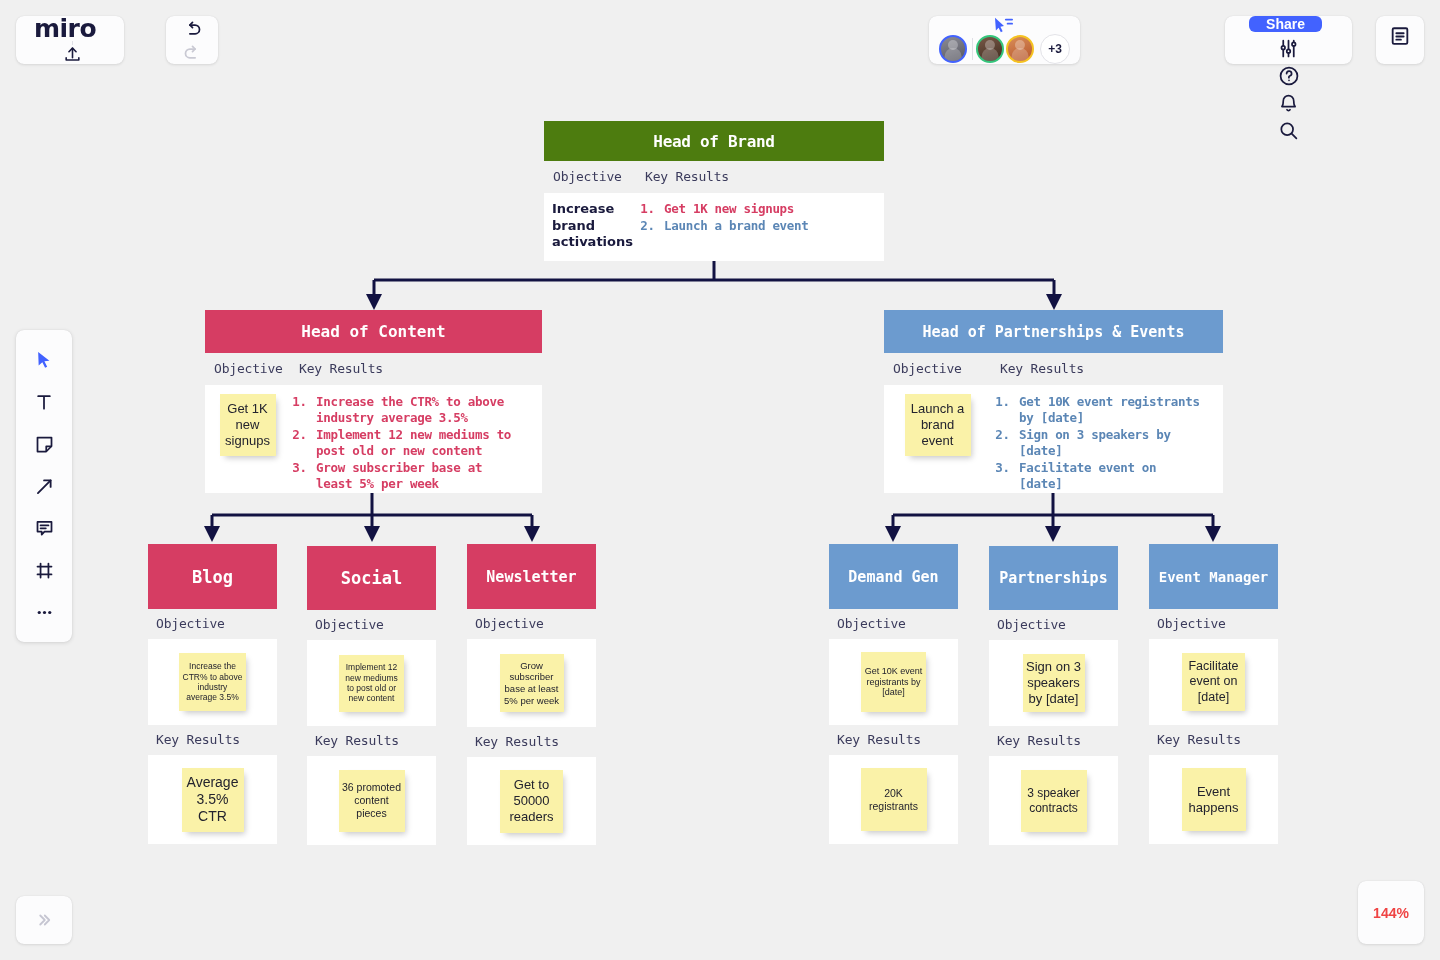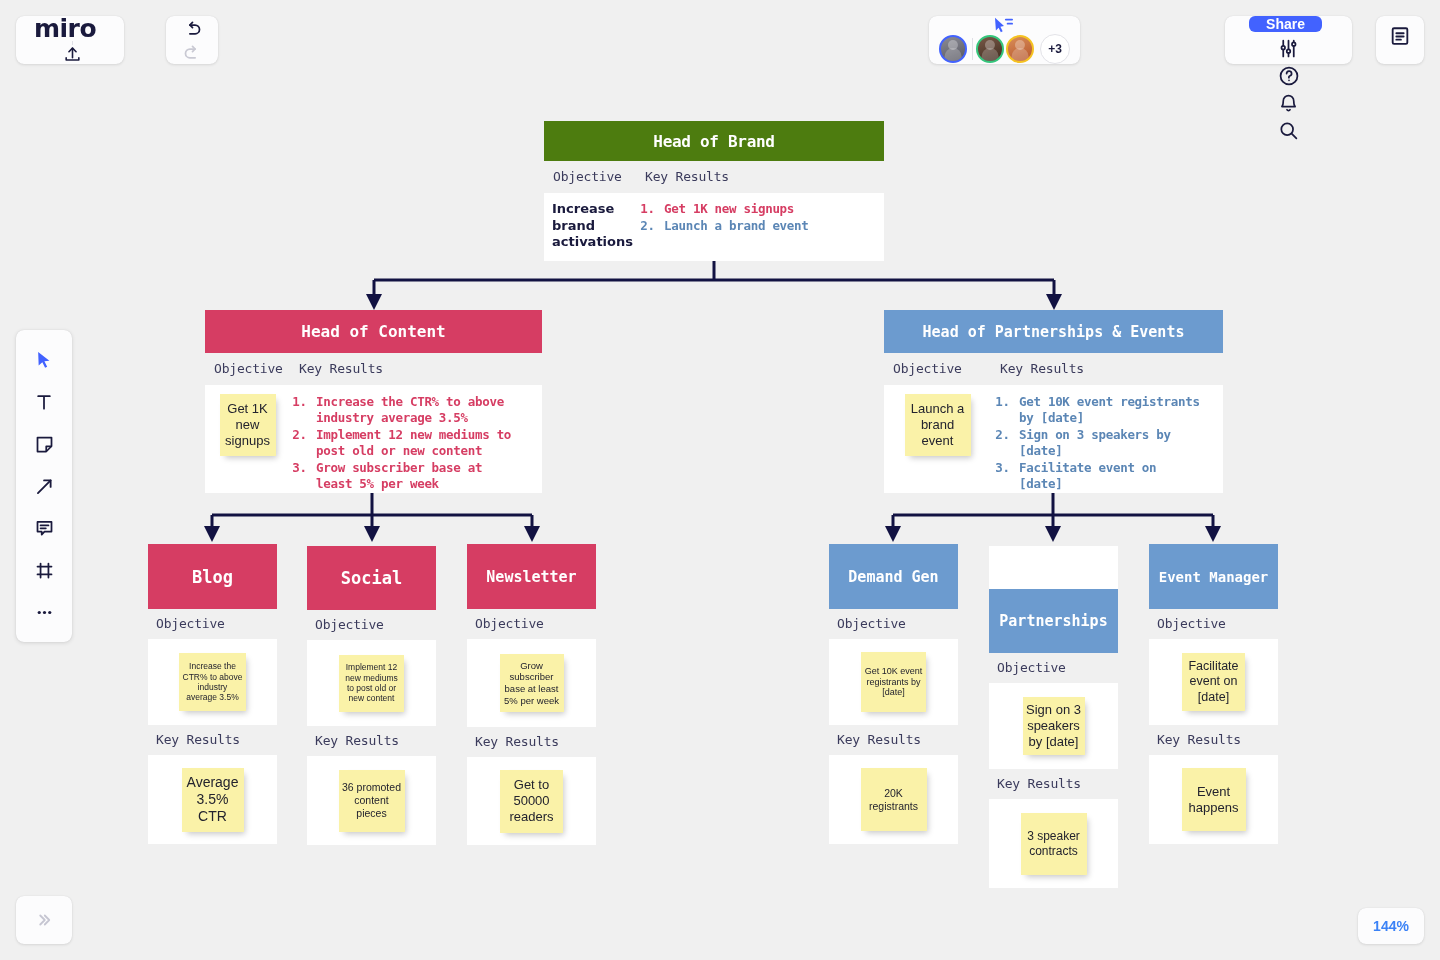--- a/index.html
+++ b/index.html
@@ -93,25 +93,25 @@
 
   
   .bl-btn {
     position: absolute; left: 16px; bottom: 16px;
     width: 56px; height: 48px; background: #FCFCFD; border-radius: 8px;
     box-shadow: 0 1px 3px rgba(0,0,0,0.10), 0 0 1px rgba(0,0,0,0.12);
     display:flex; align-items:center; justify-content:center; cursor:pointer; z-index:40;
   }
   .zoom-btn {
     position: absolute; right: 16px; bottom: 16px;
-    height: 36px; min-width: 66px; padding: 0 14px;
+    height: 63px; min-width: 66px; padding: 0 14px;
     background: #FCFCFD; border-radius: 8px;
     box-shadow: 0 1px 3px rgba(0,0,0,0.10), 0 0 1px rgba(0,0,0,0.12);
     display:flex; align-items:center; justify-content:center;
-    font-size: 14px; font-weight: 700; color: #3b82f6; cursor:pointer; z-index:40;
+    font-size: 14px; font-weight: 700; color: #ef4444; cursor:pointer; z-index:40;
   }
 
   
   .canvas { position: absolute; inset: 0; z-index: 10; }
   .svg-layer { position:absolute; left:0; top:0; width:1440px; height:960px; pointer-events:none; z-index: 12; }
 
   .card { position: absolute; background: #FFFFFF; z-index: 14; }
   .card-header {
     color: #FFFFFF;
     font-family: "DejaVu Sans Mono", monospace;
@@ -303,21 +303,21 @@
     <div class="sbody" style="height:86px;">
       <div class="sticky" style="width:65px; height:60px; font-size:9px; padding:3px;">Get 10K event registrants by [date]</div>
     </div>
     <div class="srow-label">Key Results</div>
     <div class="sbody" style="height:89px;">
       <div class="sticky" style="width:66px; height:63px; font-size:10.5px; padding:3px;">20K registrants</div>
     </div>
   </div>
 
   <div class="scard" style="left:989px; top:546px; width:129px; height:294px;">
-    <div class="card-header hdr-blue" style="height:64px; font-size:15px;margin-top:43px;">Partnerships</div>
+    <div class="card-header hdr-blue" style="height:64px; font-size:15px;">Partnerships</div>
     <div class="srow-label">Objective</div>
     <div class="sbody" style="height:86px;">
       <div class="sticky" style="width:62px; height:58px; font-size:13px; padding:3px;">Sign on 3 speakers by [date]</div>
     </div>
     <div class="srow-label">Key Results</div>
     <div class="sbody" style="height:89px;">
       <div class="sticky" style="width:66px; height:62px; font-size:12px; padding:3px;">3 speaker contracts</div>
     </div>
   </div>
 

